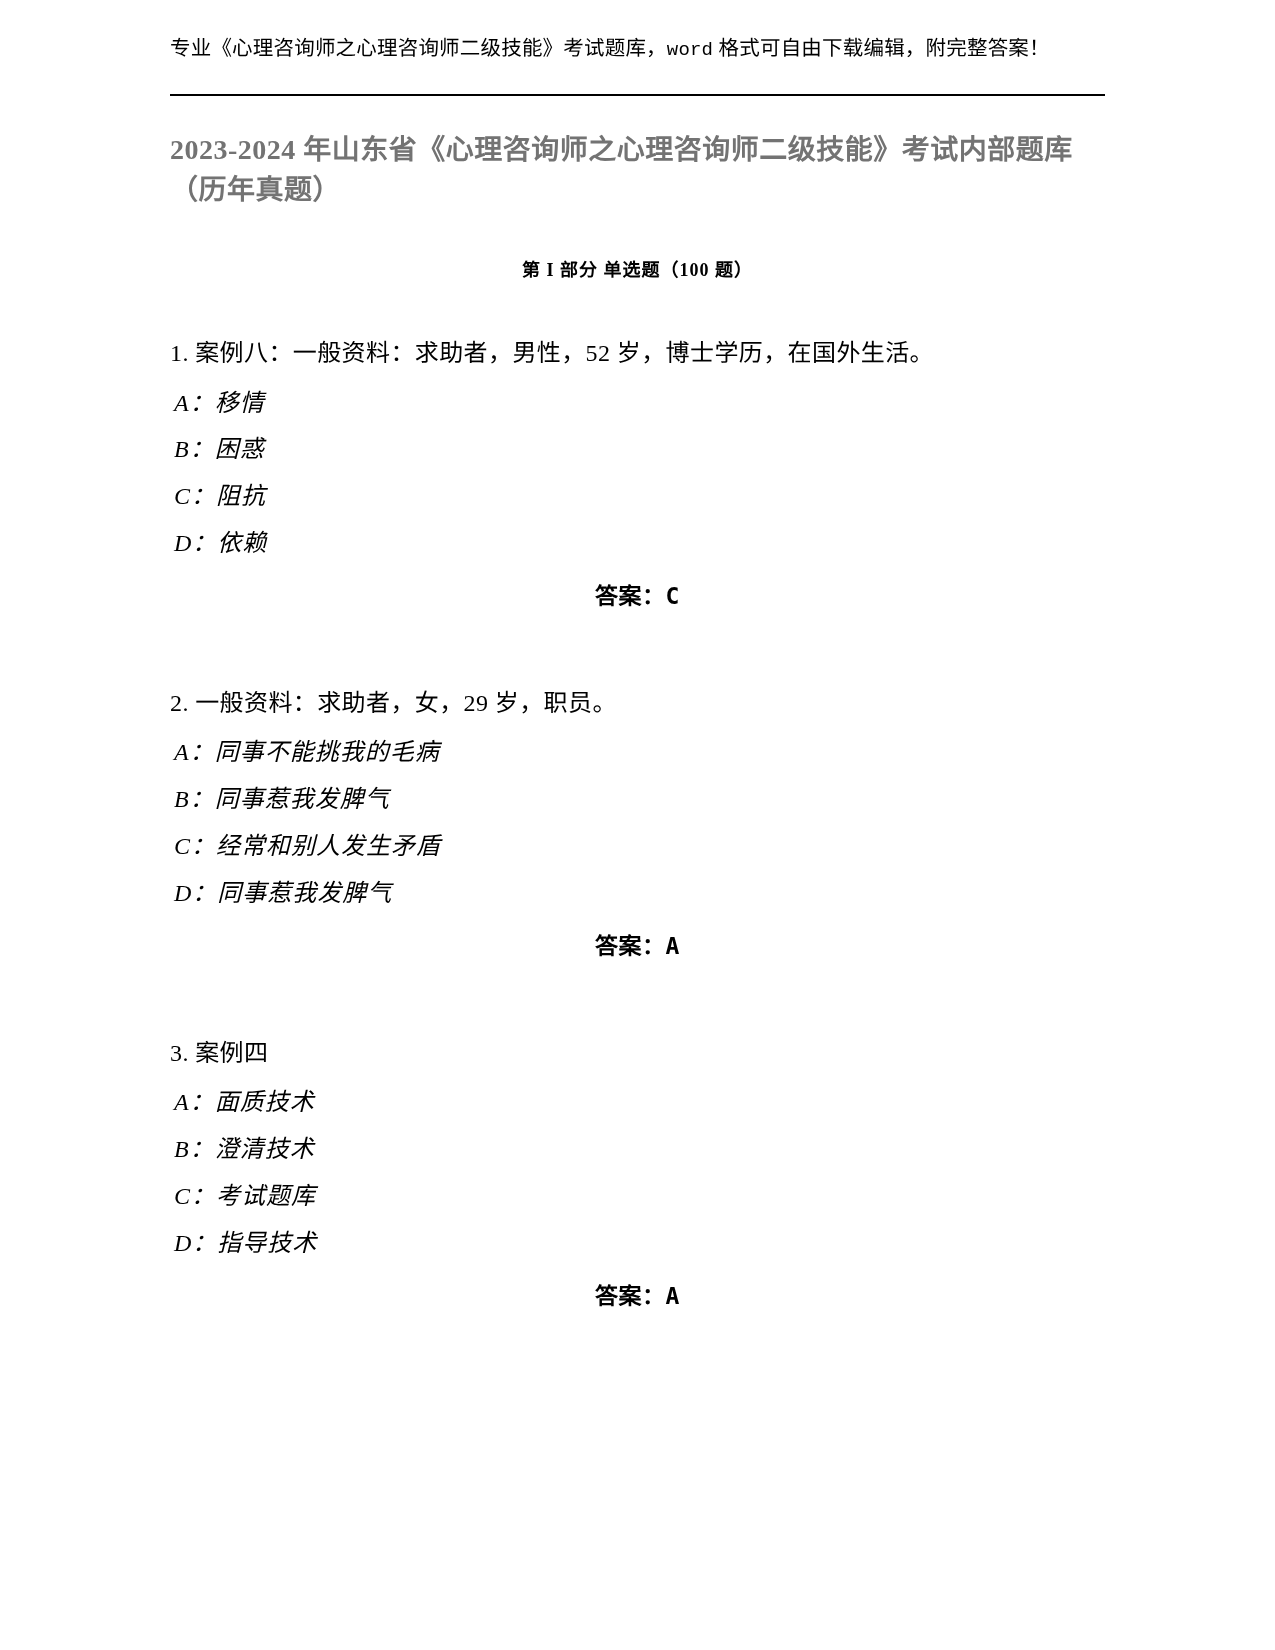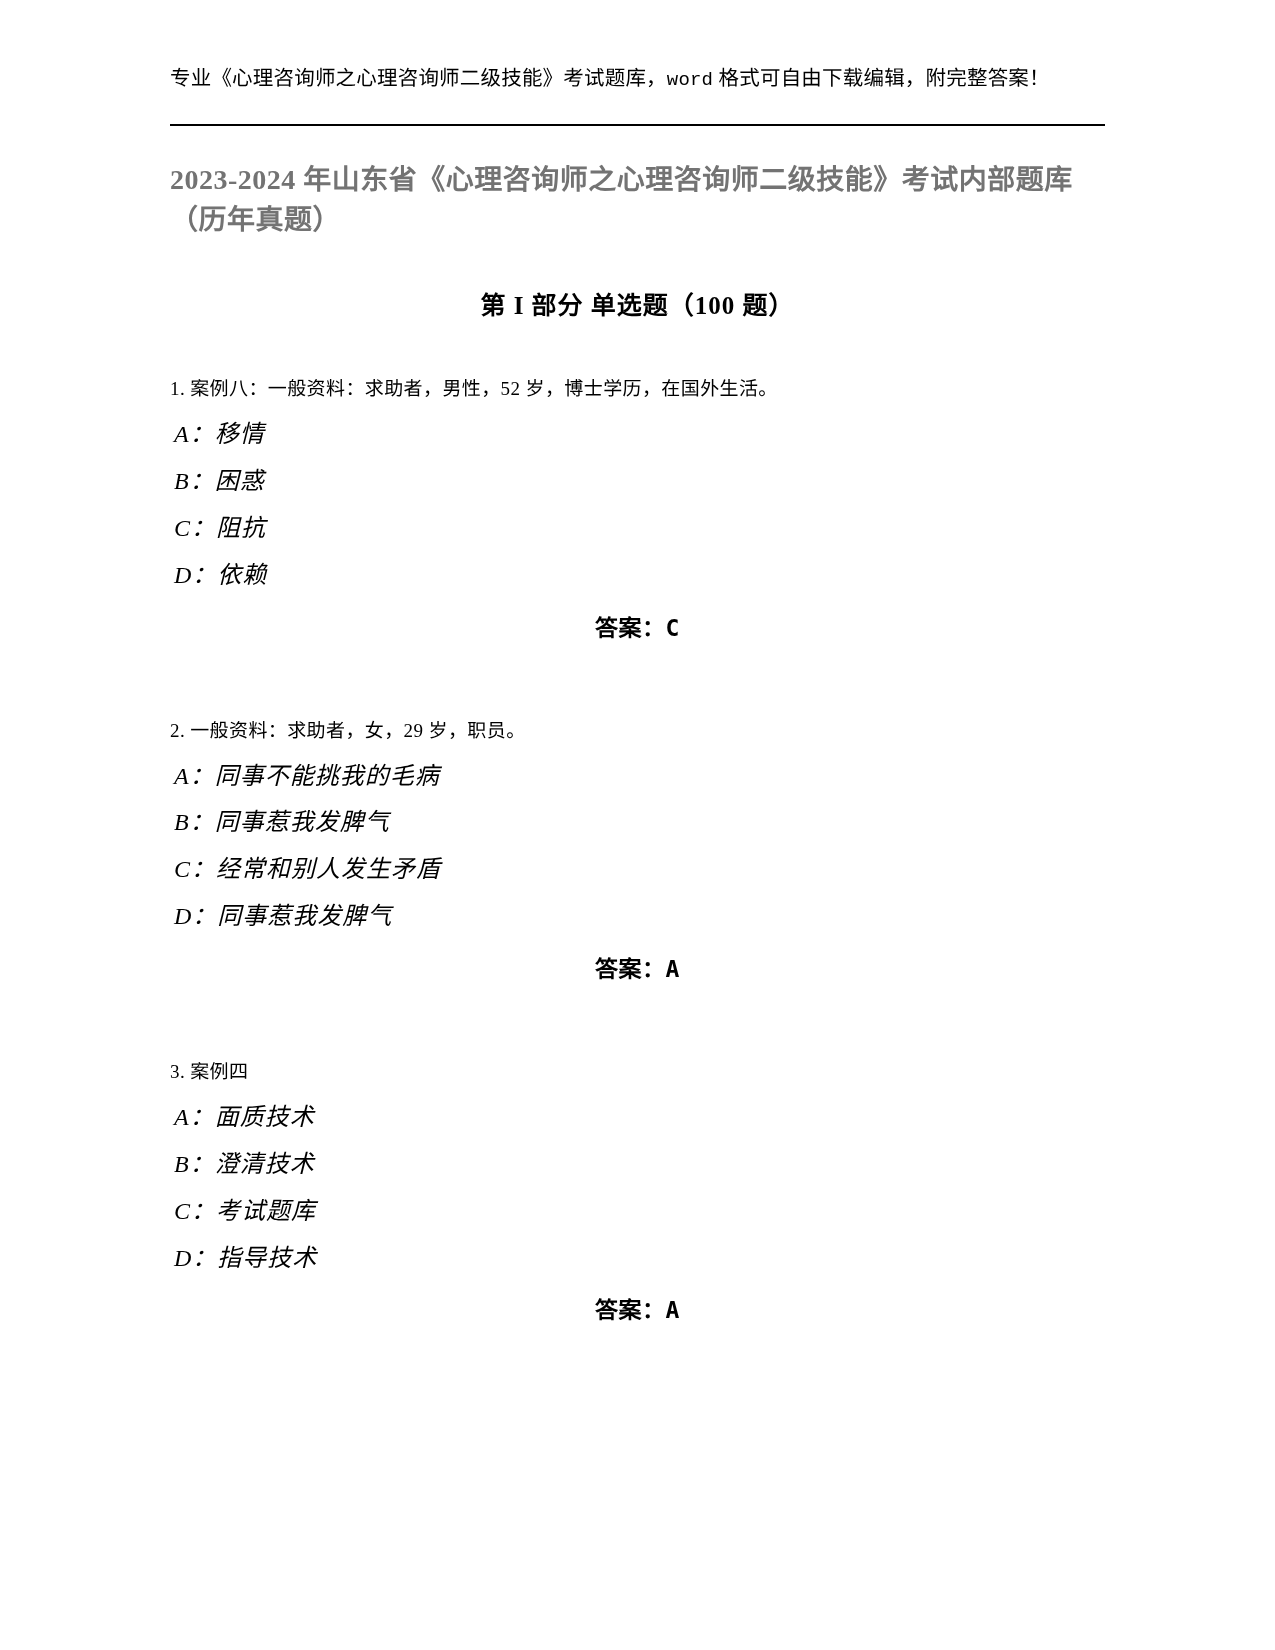--- a/index.html
+++ b/index.html
@@ -12,21 +12,21 @@
     height: 1650px;
     font-family: "Liberation Serif", "DejaVu Serif", serif;
     color: #000000;
     position: relative;
     overflow: hidden;
   }
   .page {
     width: 1275px;
     height: 1650px;
     box-sizing: border-box;
-    padding: 62px 170px 0 170px;
+    padding: 32px 170px 0 170px;
   }
   .header-note {
     font-size: 20.5px;
     line-height: 1.62;
     color: #000;
     letter-spacing: 0.2px;
     margin: 0 0 28px 0;
     text-align: left;
   }
   .header-note .latin {
@@ -44,29 +44,29 @@
     font-size: 28px;
     line-height: 1.42;
     font-weight: 700;
     text-align: left;
     margin: 0 0 46px 0;
     font-family: "Liberation Serif", "DejaVu Serif", serif;
     letter-spacing: 0.5px;
   }
   .section-heading {
     text-align: center;
-    font-size: 25px;
+    font-size: 18px;
     margin: 0 0 52px 0;
     letter-spacing: 1px;
   }
   .q-block {
     margin: 0 0 46px 0;
   }
   .q-stem {
-    font-size: 19px;
+    font-size: 24px;
     line-height: 1.68;
     margin: 0 0 10px 0;
     letter-spacing: 0.4px;
   }
   .q-option {
     font-size: 24px;
     line-height: 1.62;
     margin: 0 0 8px 4px;
     letter-spacing: 1px;
     font-style: italic;

